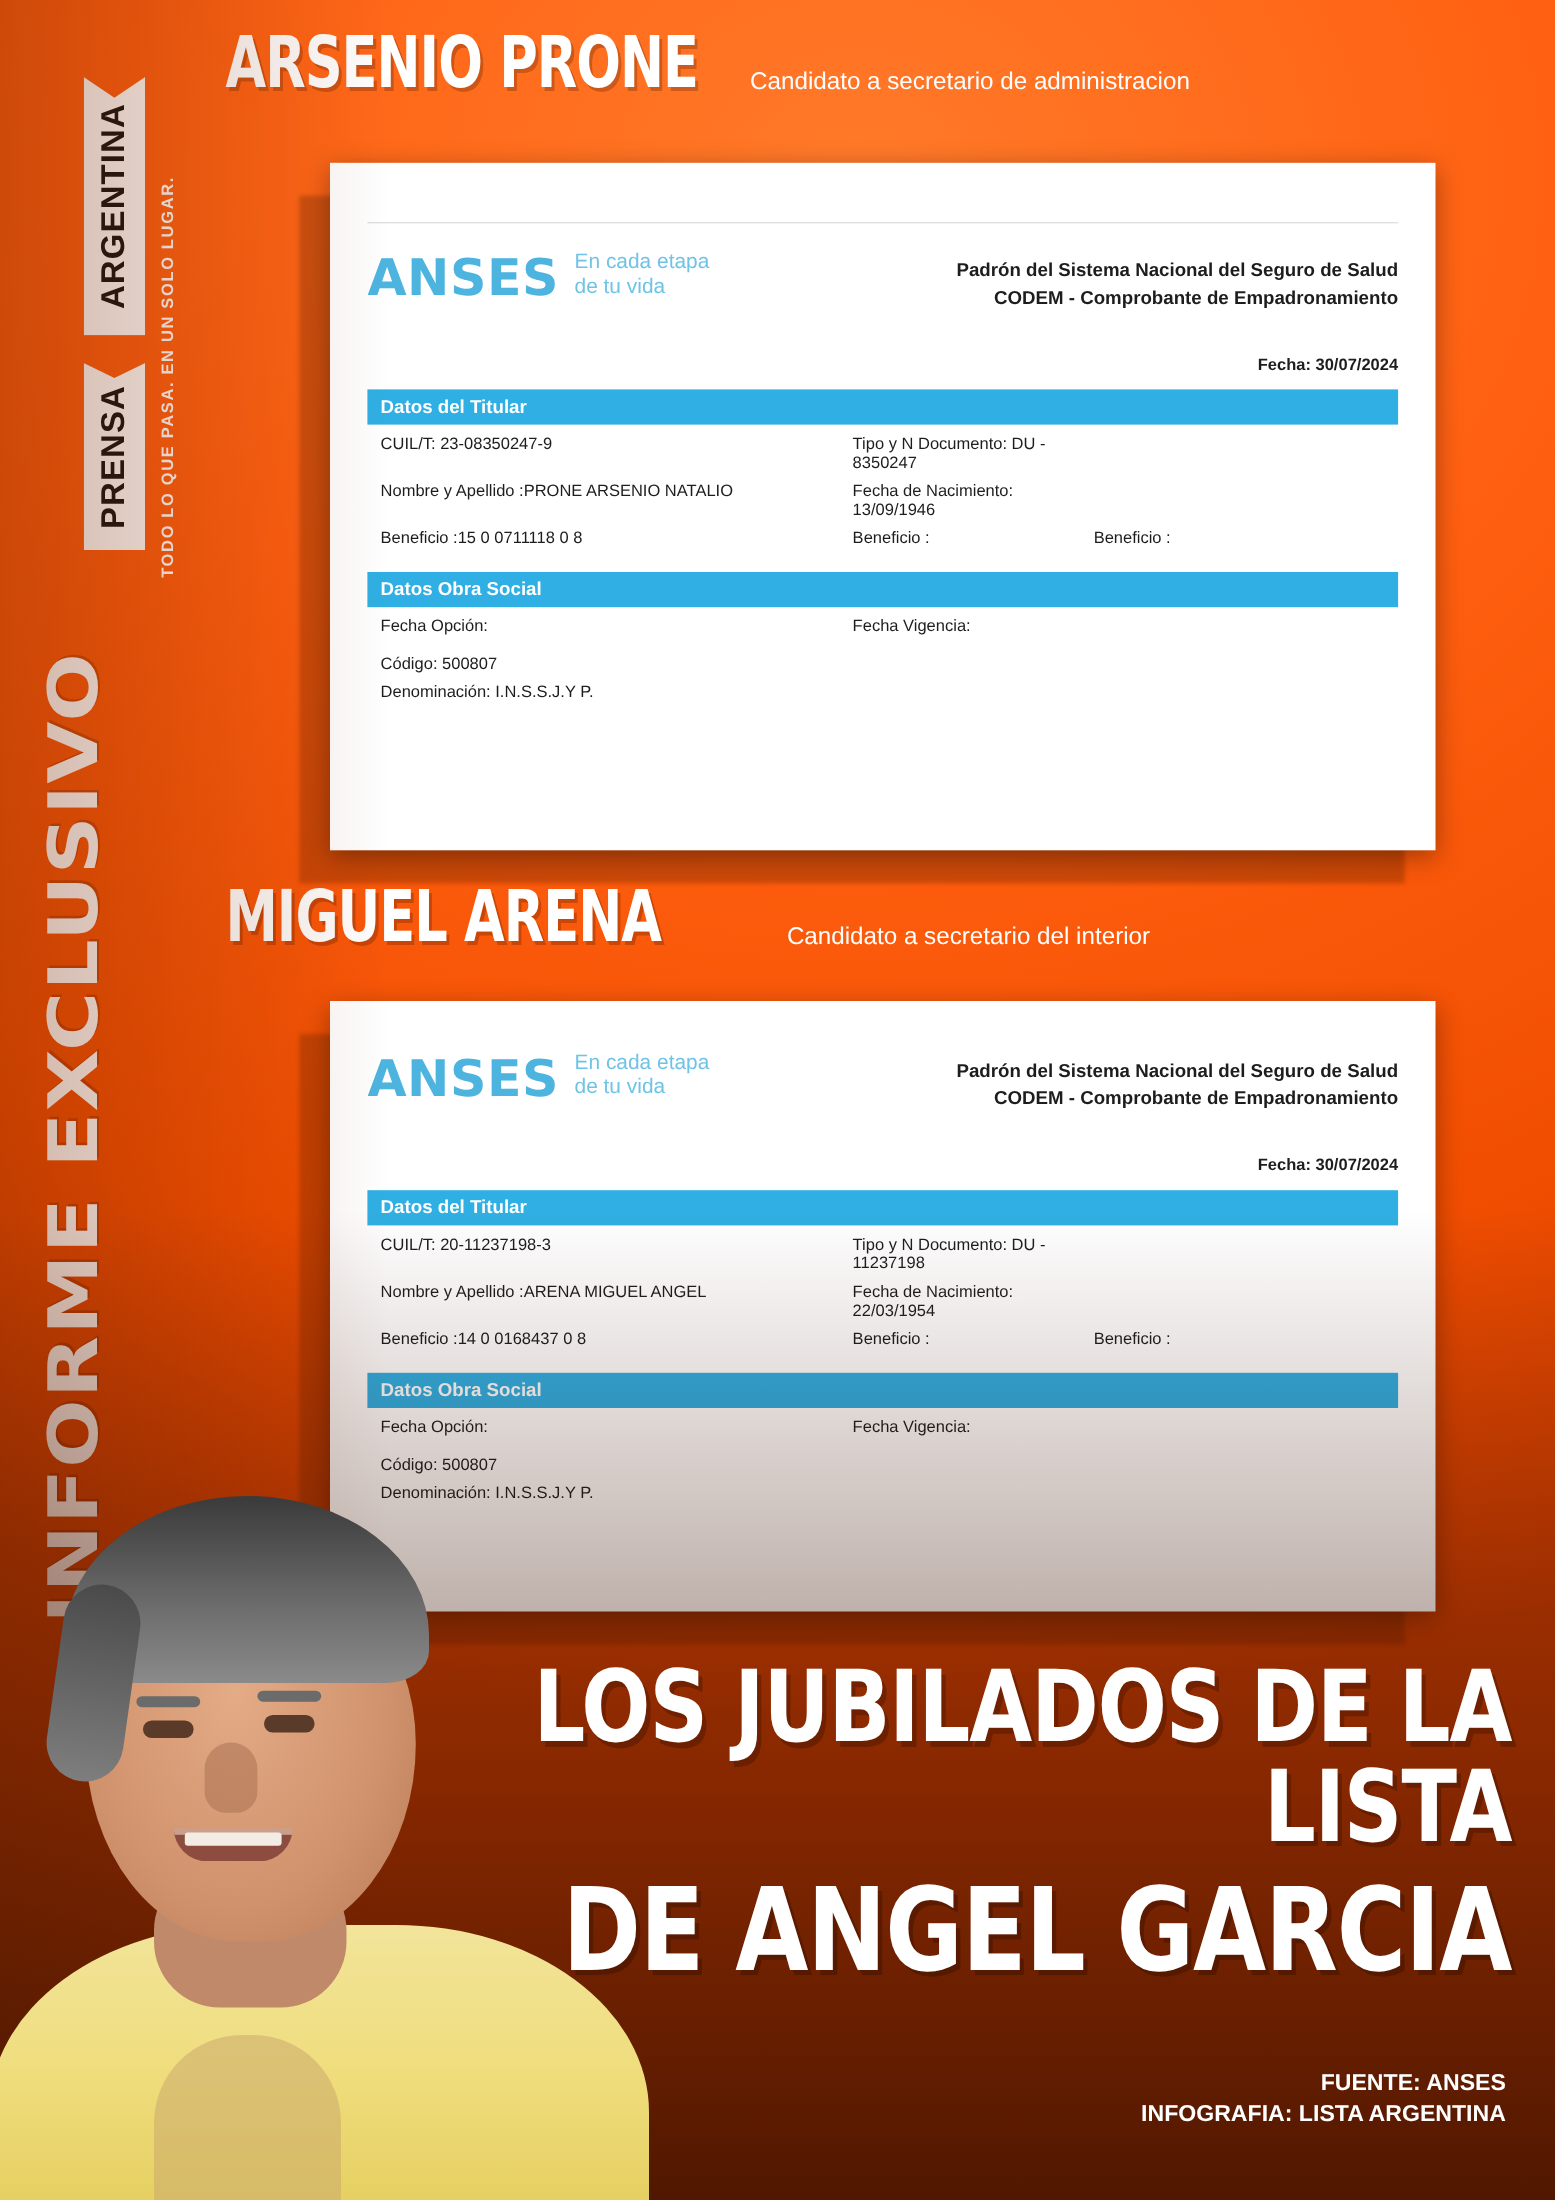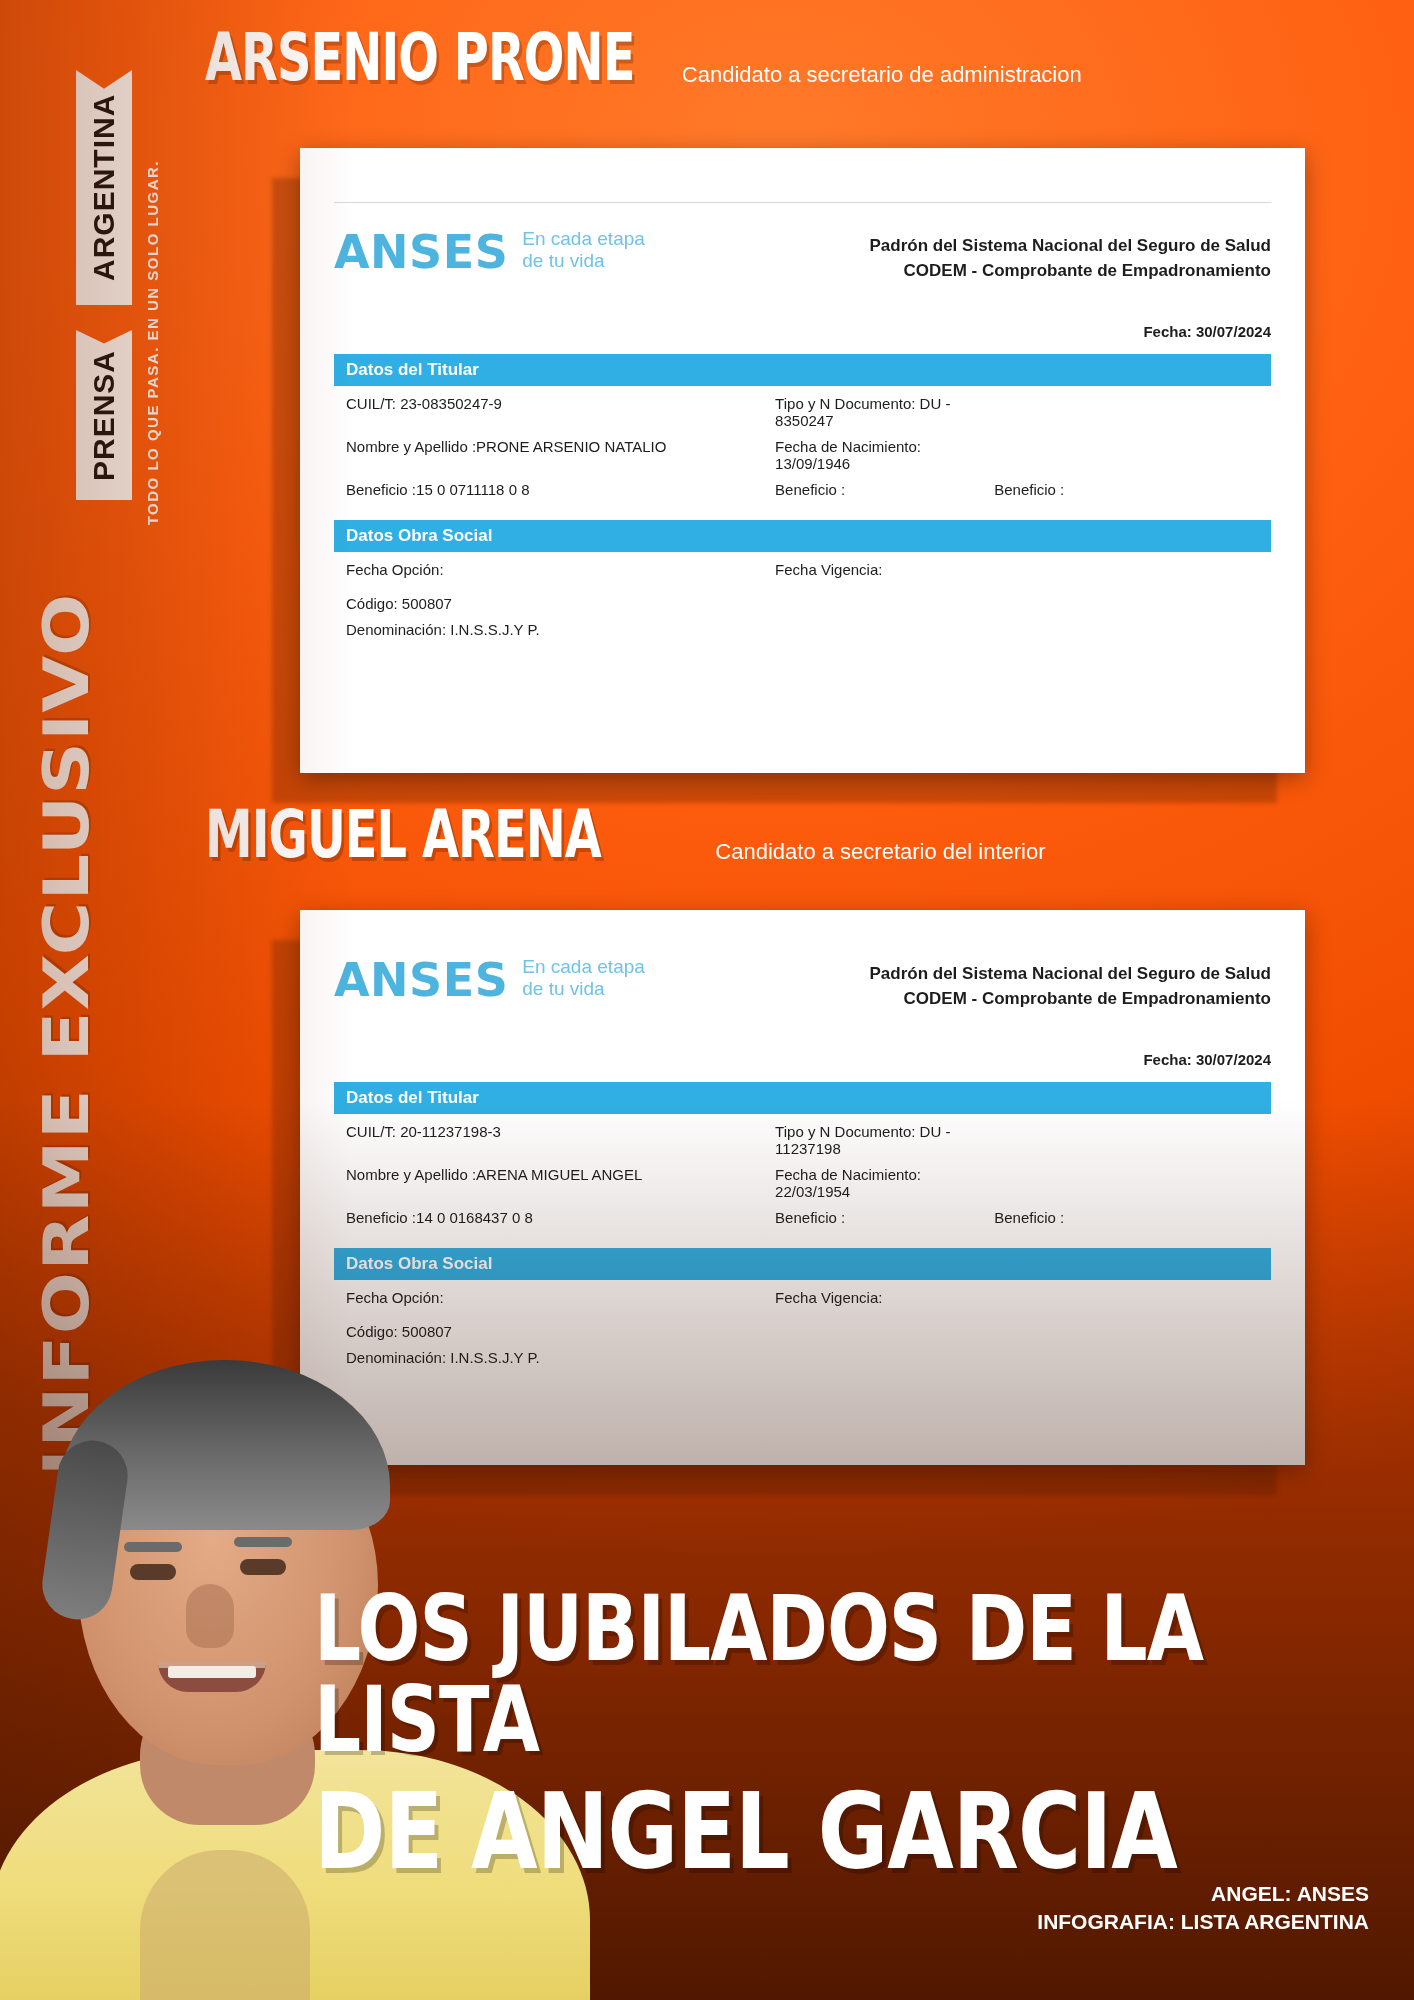--- a/index.html
+++ b/index.html
@@ -143,22 +143,22 @@
     margin-top: 14px;
   }
   .row { display: flex; font-size: 15px; color: #1d1d1d; padding: 9px 12px 0 12px; }
   .row .c1 { width: 47%; }
   .row .c2 { width: 24%; }
   .row .c3 { width: 29%; }
   .gap-row { height: 8px; }
 
   
   .bottom-title {
-    position: absolute; right: 40px; top: 1616px; width: 1060px;
-    text-align: left;
+    position: absolute; right: 40px; top: 1540px; width: 1060px;
+    text-align: right;
     color: #ffffff;
     font-family: "DejaVu Sans", sans-serif;
     font-weight: 700;
     line-height: 1.0;
     text-shadow: 4px 4px 0 rgba(0,0,0,.22);
   }
   .bt-l1 { font-size: 74px; letter-spacing: -1px; transform: scaleY(1.22); transform-origin: right bottom; display: block; }
   .bt-l2 { font-size: 86px; letter-spacing: -1px; transform: scaleY(1.22); transform-origin: right bottom; display: block; margin-top: 34px; }
 
   .credits {
@@ -361,15 +361,15 @@
   <div class="p-teeth"></div>
   <div class="p-fade"></div>
 </div>
 
 <div class="bottom-title">
   <span class="bt-l1">LOS JUBILADOS DE LA LISTA</span>
   <span class="bt-l2">DE ANGEL GARCIA</span>
 </div>
 
 <div class="credits">
-  <div>ANGEL: ANSES</div>
+  <div>FUENTE: ANSES</div>
   <div>INFOGRAFIA: LISTA ARGENTINA</div>
 </div>
 
 </body></html>

